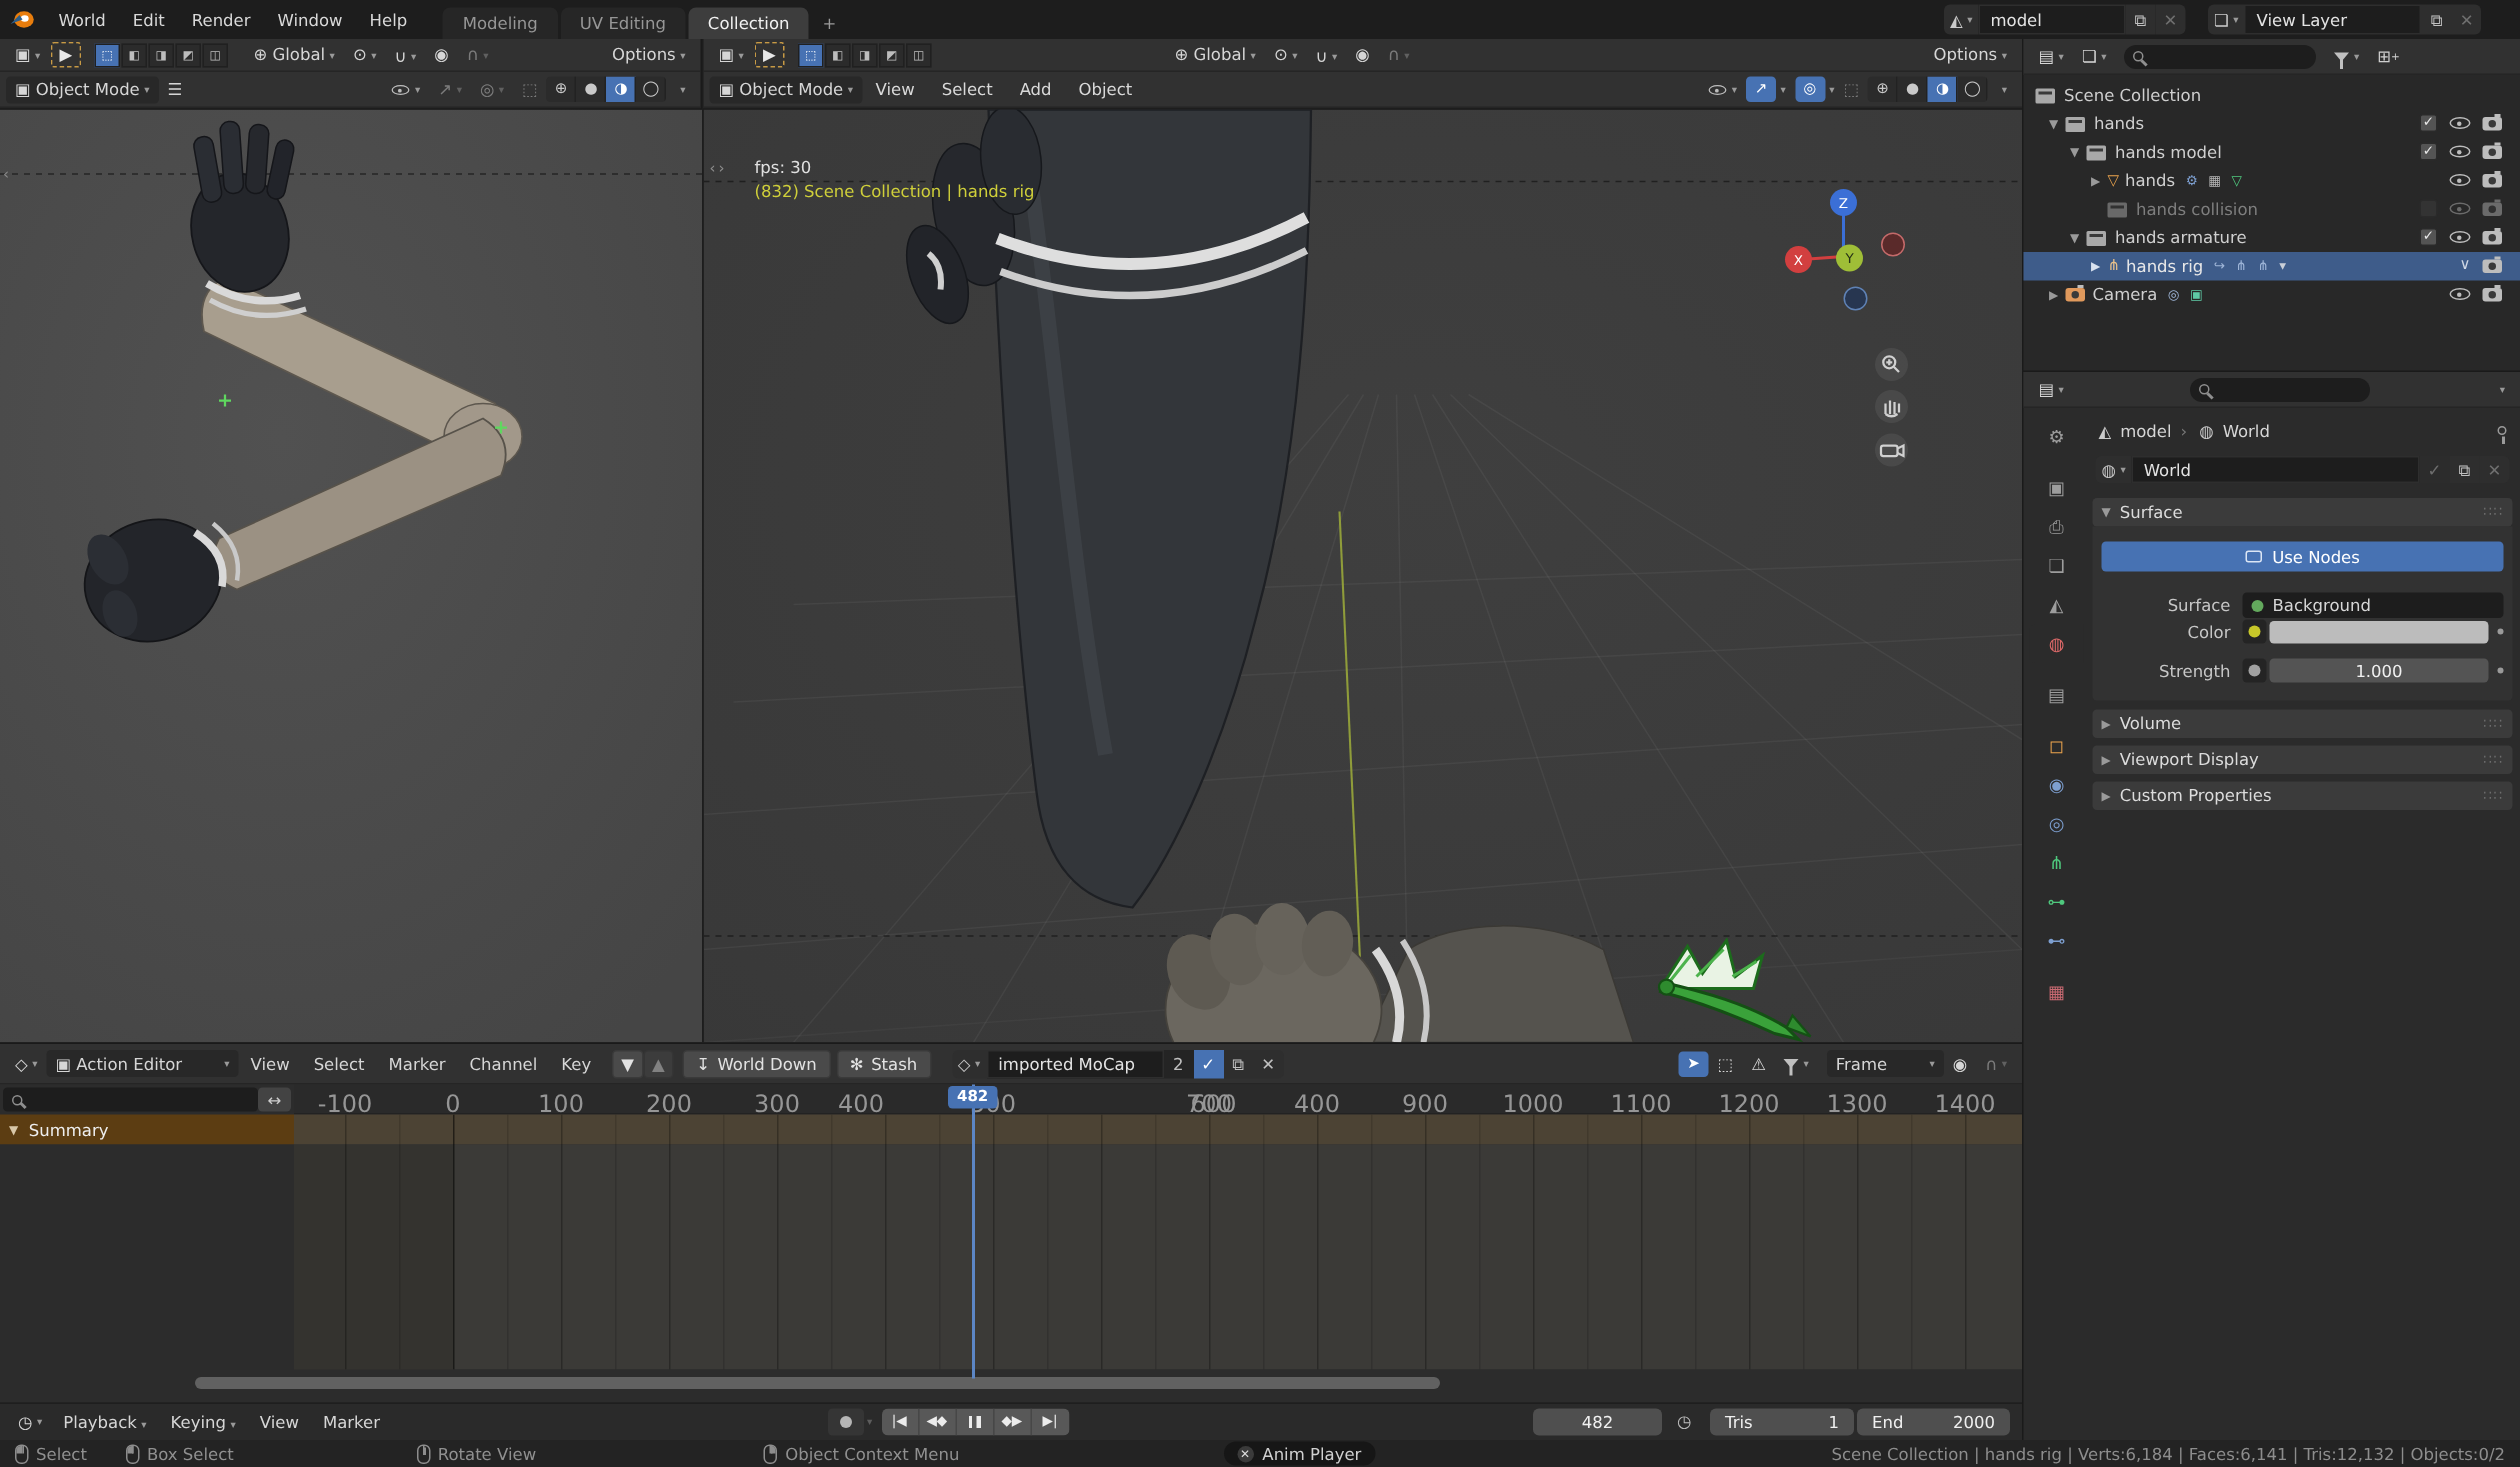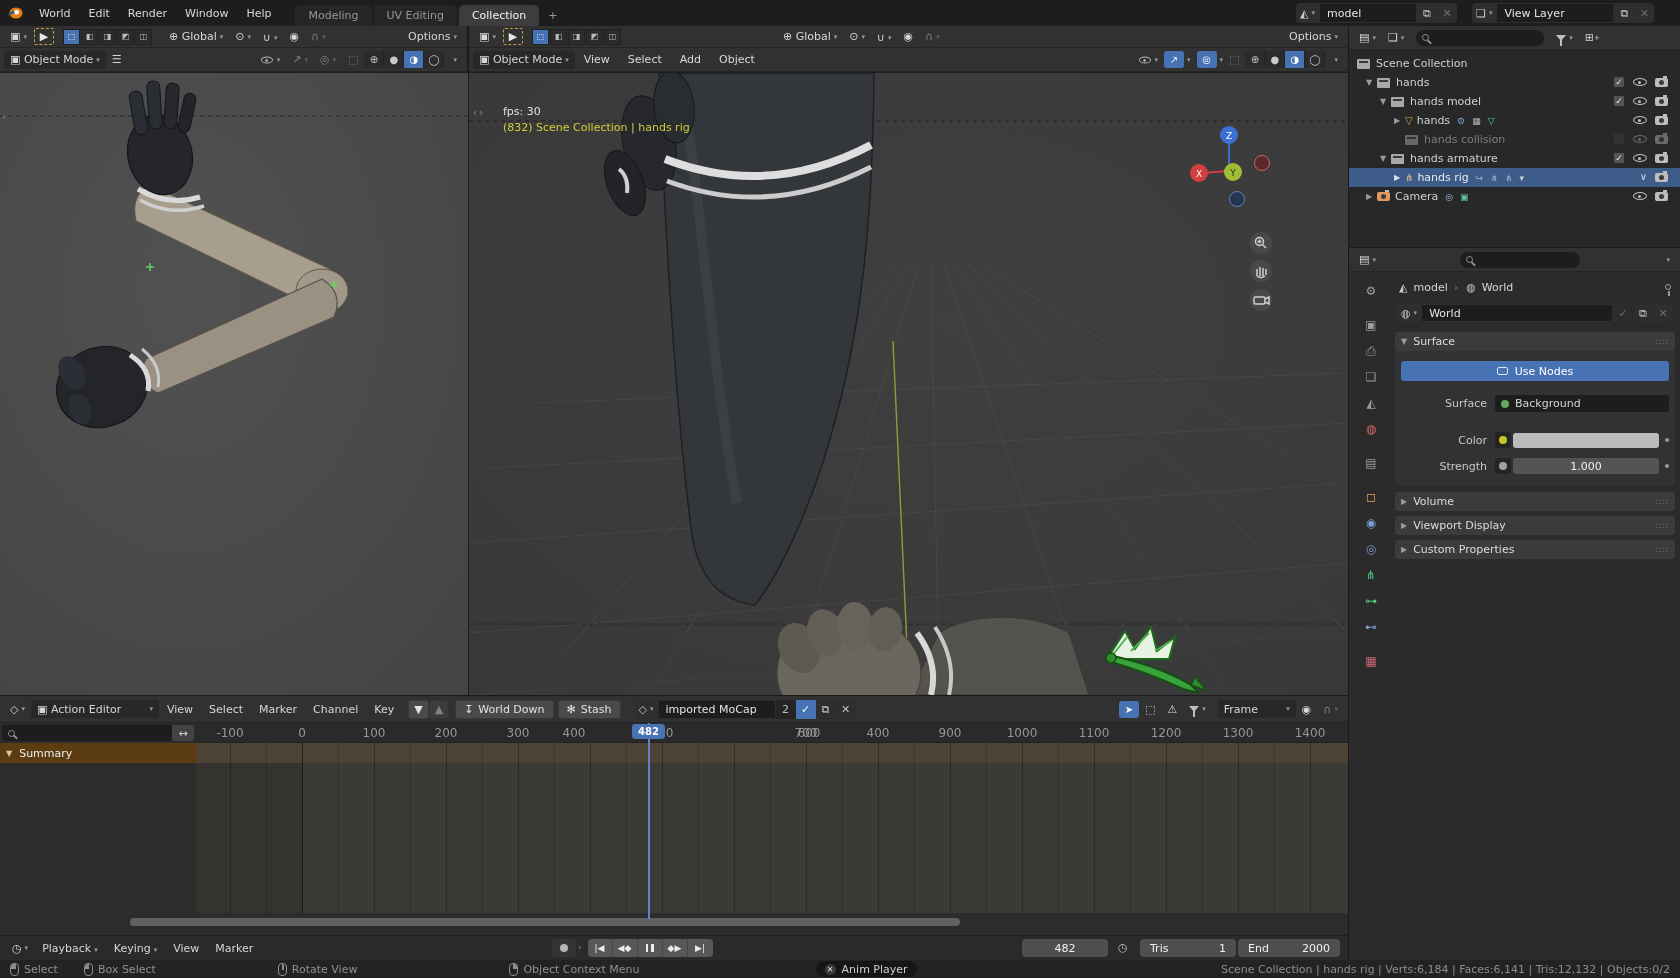--- a/index.html
+++ b/index.html
@@ -88,21 +88,21 @@
   .grip { margin-left:auto; color:#6d6d6d; font-size:9px; letter-spacing:1px; }
   .prop-label { width:86px; text-align:right; margin-right:8px; color:#c7c7c7; flex:0 0 auto; }
   .prop-field { background:#1d1d1d; border-radius:3px; height:17px; display:flex; align-items:center; padding:0 6px; flex:1; }
   .sock { width:8px; height:8px; border-radius:50%; margin-right:6px; flex:0 0 auto;}
   .anim-dot { width:4px; height:4px; border-radius:50%; background:#9a9a9a; margin-left:6px; flex:0 0 auto;}
 
   
   .ds-menu { padding:0 8px; color:#d6d6d6; }
   .ds-btn { background:#4a4a4a; border:1px solid #3a3a3a; border-radius:3px; height:19px; padding:0 8px;
             display:flex; align-items:center; color:#e2e2e2; }
-  .tick { position:absolute; top:3px; transform:translateX(-50%); color:#969696; font-size:12px; }
+  .tick { position:absolute; top:3px; transform:translateX(-50%); color:#969696; font-size:16px; }
   .gline { position:absolute; top:0; bottom:0; width:1px; background:rgba(0,0,0,.14); }
   .gline.strong { background:rgba(0,0,0,.28); }
   .gline.zero { background:rgba(0,0,0,.55); }
 
   
   .tbtn { width:25px; height:18px; background:#585858; border-right:1px solid #474747;
           display:flex; align-items:center; justify-content:center; color:#ececec; font-size:9px; }
   .pb-field { background:#4f4f4f; border-radius:4px; height:18px; display:flex; align-items:center; justify-content:center; color:#f0f0f0; }
   .status-item { display:flex; align-items:center; margin-right:26px; color:#909090; }
   .pause-bar { width:2.5px; height:8px; background:#ececec; margin:0 1.5px; }
@@ -536,21 +536,21 @@
           <span style="width:11px;height:8px;border:1px solid #dce6f5;border-radius:2px;margin-right:7px;display:inline-block;position:relative;"></span>
           <span>Use Nodes</span>
         </div>
         <div class="flex" style="margin-top:14px;">
           <span class="prop-label">Surface</span>
           <div class="prop-field">
             <span class="sock" style="background:#63a95d"></span>
             <span>Background</span>
           </div>
         </div>
-        <div class="flex" style="margin-top:20px;">
+        <div class="flex" style="margin-top:1px;">
           <span class="prop-label">Color</span>
           <span style="width:16px;height:16px;background:#242424;border-radius:3px;display:flex;align-items:center;justify-content:center;margin-right:2px;flex:0 0 auto;">
               <span class="sock" style="background:#c7c729;margin:0"></span>
             </span>
           <div style="flex:1;height:15px;background:#bcbcbc;border-radius:3px;"></div>
           <span class="anim-dot"></span>
         </div>
         <div class="flex" style="margin-top:10px;">
           <span class="prop-label">Strength</span>
           <span style="width:16px;height:16px;background:#242424;border-radius:3px;display:flex;align-items:center;justify-content:center;margin-right:2px;flex:0 0 auto;">

